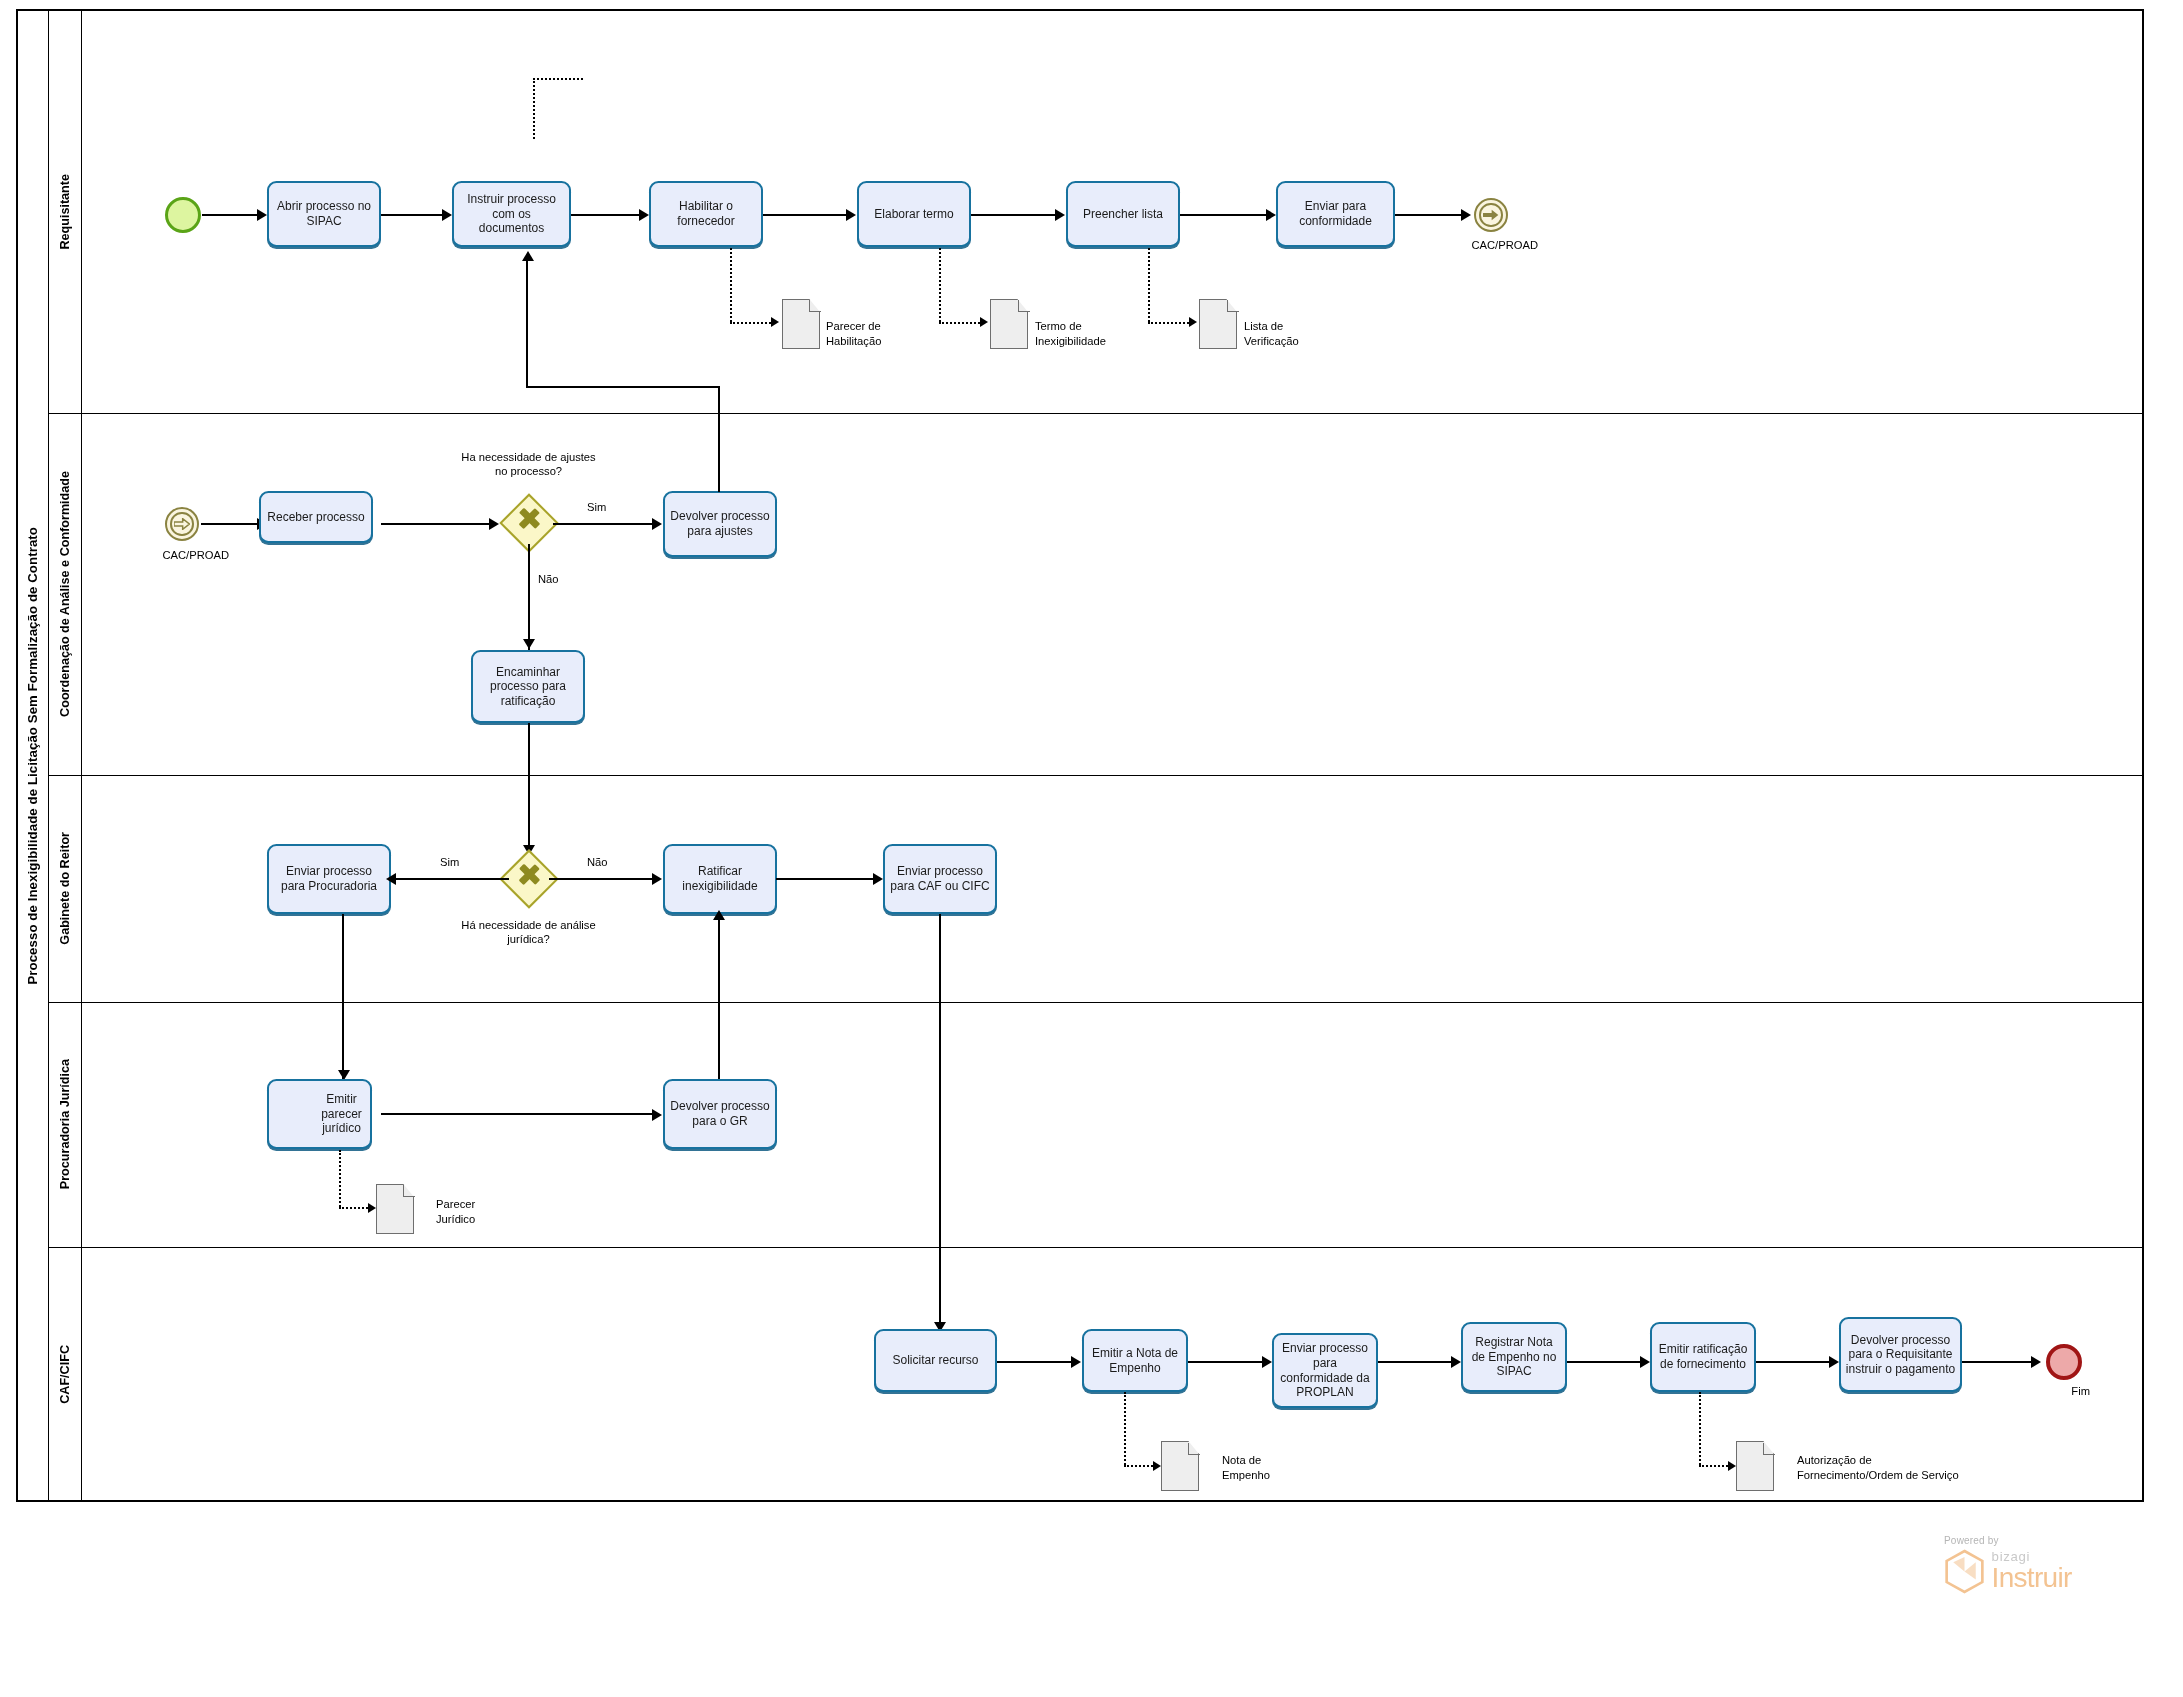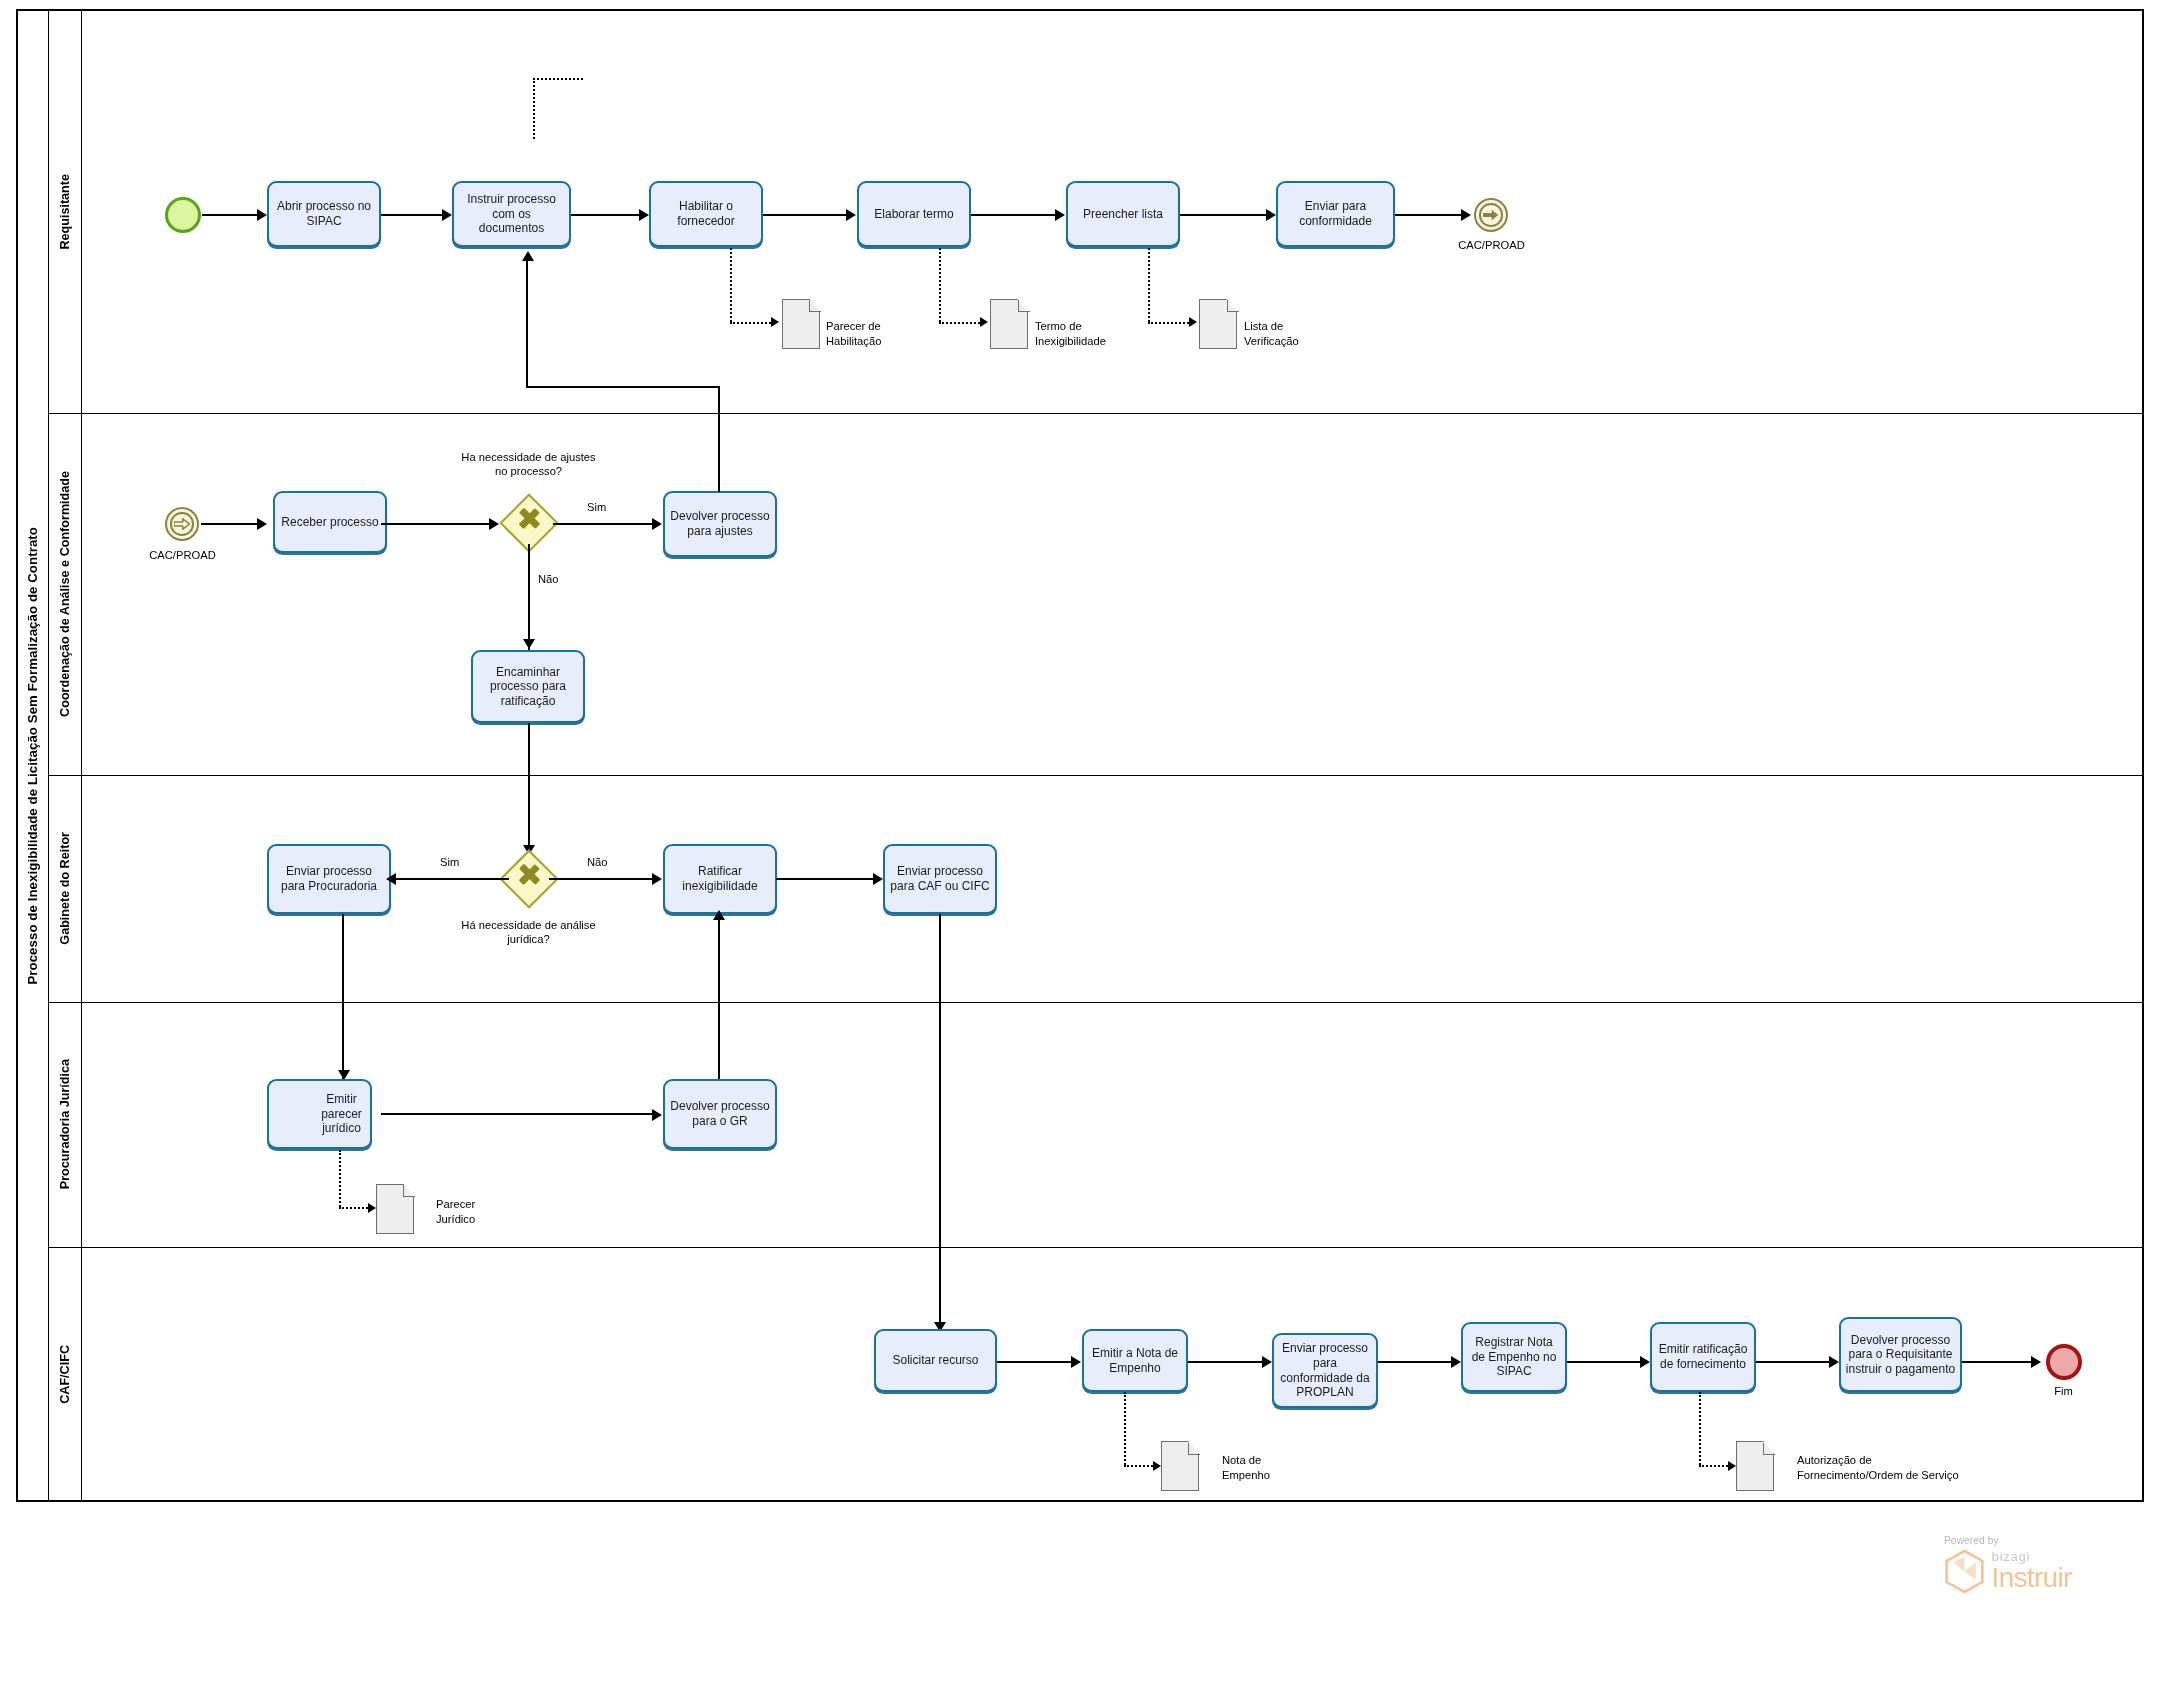--- a/index.html
+++ b/index.html
@@ -20,21 +20,21 @@
         display:flex;align-items:center;justify-content:center;text-align:center;
         font-size:12px;line-height:1.22;color:#1b1b1b;padding:2.6px 4px;}
 
   
   .ev{position:absolute;border-radius:50%;box-sizing:border-box;}
   .ev-start{background:#ddf5a0;border:3.3px solid #5aa417;}
   .ev-end{background:#eda9a9;border:4.6px solid #a01515;}
   .ev-link{background:#faf5df;border:2.6px solid #8a8341;display:flex;align-items:center;justify-content:center;}
   .ev-link .inner{position:absolute;inset:3.3px;border-radius:50%;border:2px solid #8a8341;box-sizing:border-box;}
   .ev-link svg{position:relative;z-index:2;}
-  .ev-label{position:absolute;font-size:11.2px;color:#000;text-align:center;white-space:nowrap;}
+  .ev-label{position:absolute;font-size:11.2px;color:#000;text-align:right;white-space:nowrap;}
 
   
   .gw{position:absolute;width:42px;height:42px;transform:rotate(45deg);background:#fbf7c8;border:2.6px solid #a8a32a;box-sizing:border-box;}
   .gw-x{position:absolute;pointer-events:none;}
   .gw-x:before,.gw-x:after{content:"";position:absolute;background:#8e8a20;border-radius:1.3px;}
   .gw-x:before{left:50%;top:5.3px;width:6.6px;height:22.5px;margin-left:-3.3px;transform:rotate(45deg);}
   .gw-x:after{left:50%;top:5.3px;width:6.6px;height:22.5px;margin-left:-3.3px;transform:rotate(-45deg);}
   .gw-label{position:absolute;font-size:11.2px;color:#000;text-align:center;line-height:1.25;}
 
   
@@ -169,21 +169,21 @@
     <div class="inner"></div>
     <svg width="16" height="12" viewBox="0 0 24 18">
       <path d="M0 6 L13 6 L13 1 L23 9 L13 17 L13 12 L0 12 Z" fill="none" stroke="#8a8341" stroke-width="2.2"></path>
     </svg>
   </div>
   <div class="ev-label" style="left:136px;top:549px;width:93px;">CAC/PROAD</div>
 
   <div class="flow h" style="left:201px;top:523px;width:57px;"></div>
   <div class="arrow ar-r" style="left:257px;top:518px;"></div>
 
-  <div class="task" style="left:273px;top:491px;width:114px;height:62px;">Receber processo</div>
+  <div class="task" style="left:259px;top:491px;width:114px;height:52px;">Receber processo</div>
   <div class="flow h" style="left:381px;top:523px;width:110px;"></div>
   <div class="arrow ar-r" style="left:489px;top:518px;"></div>
 
   <div class="gw" style="left:508px;top:502px;"></div>
   <div class="gw-x" style="left:508px;top:502px;width:42px;height:42px;"></div>
   <div class="gw-label" style="left:456px;top:450px;width:145px;">Ha necessidade de ajustes no processo?</div>
 
   <div class="flow h" style="left:553px;top:523px;width:101px;"></div>
   <div class="arrow ar-r" style="left:652px;top:518px;"></div>
   <div class="flow-label" style="left:587px;top:501px;">Sim</div>

